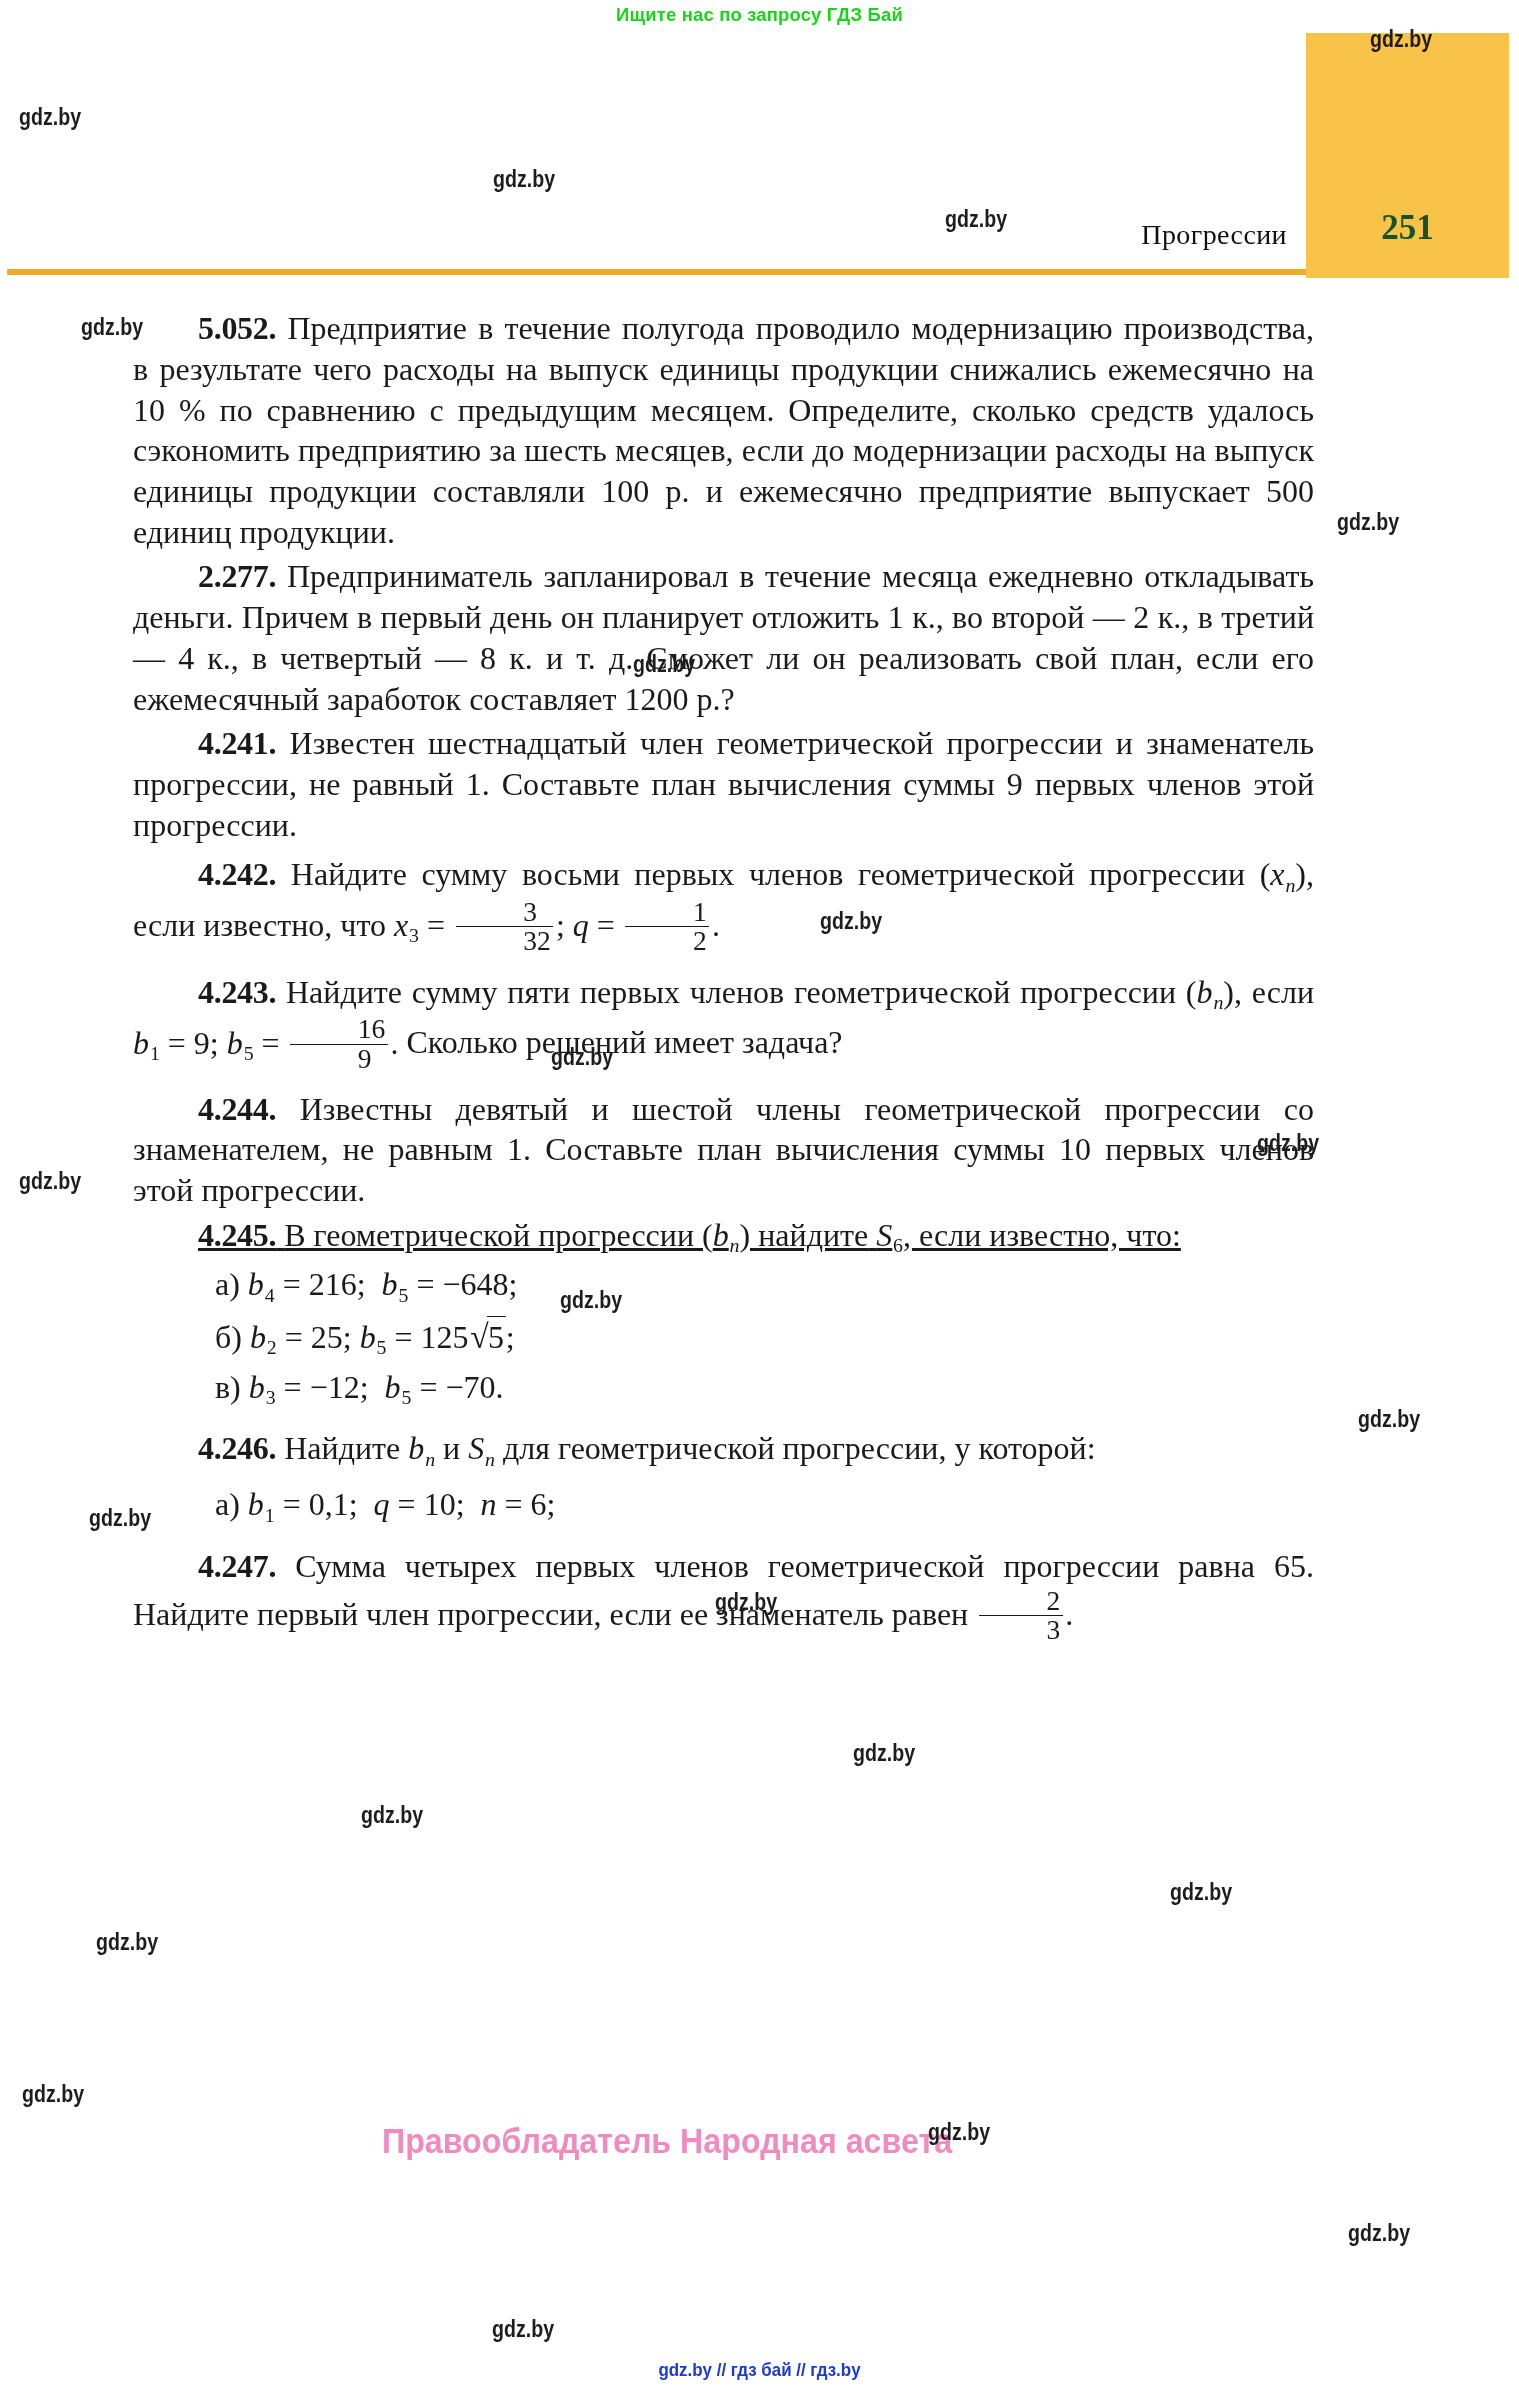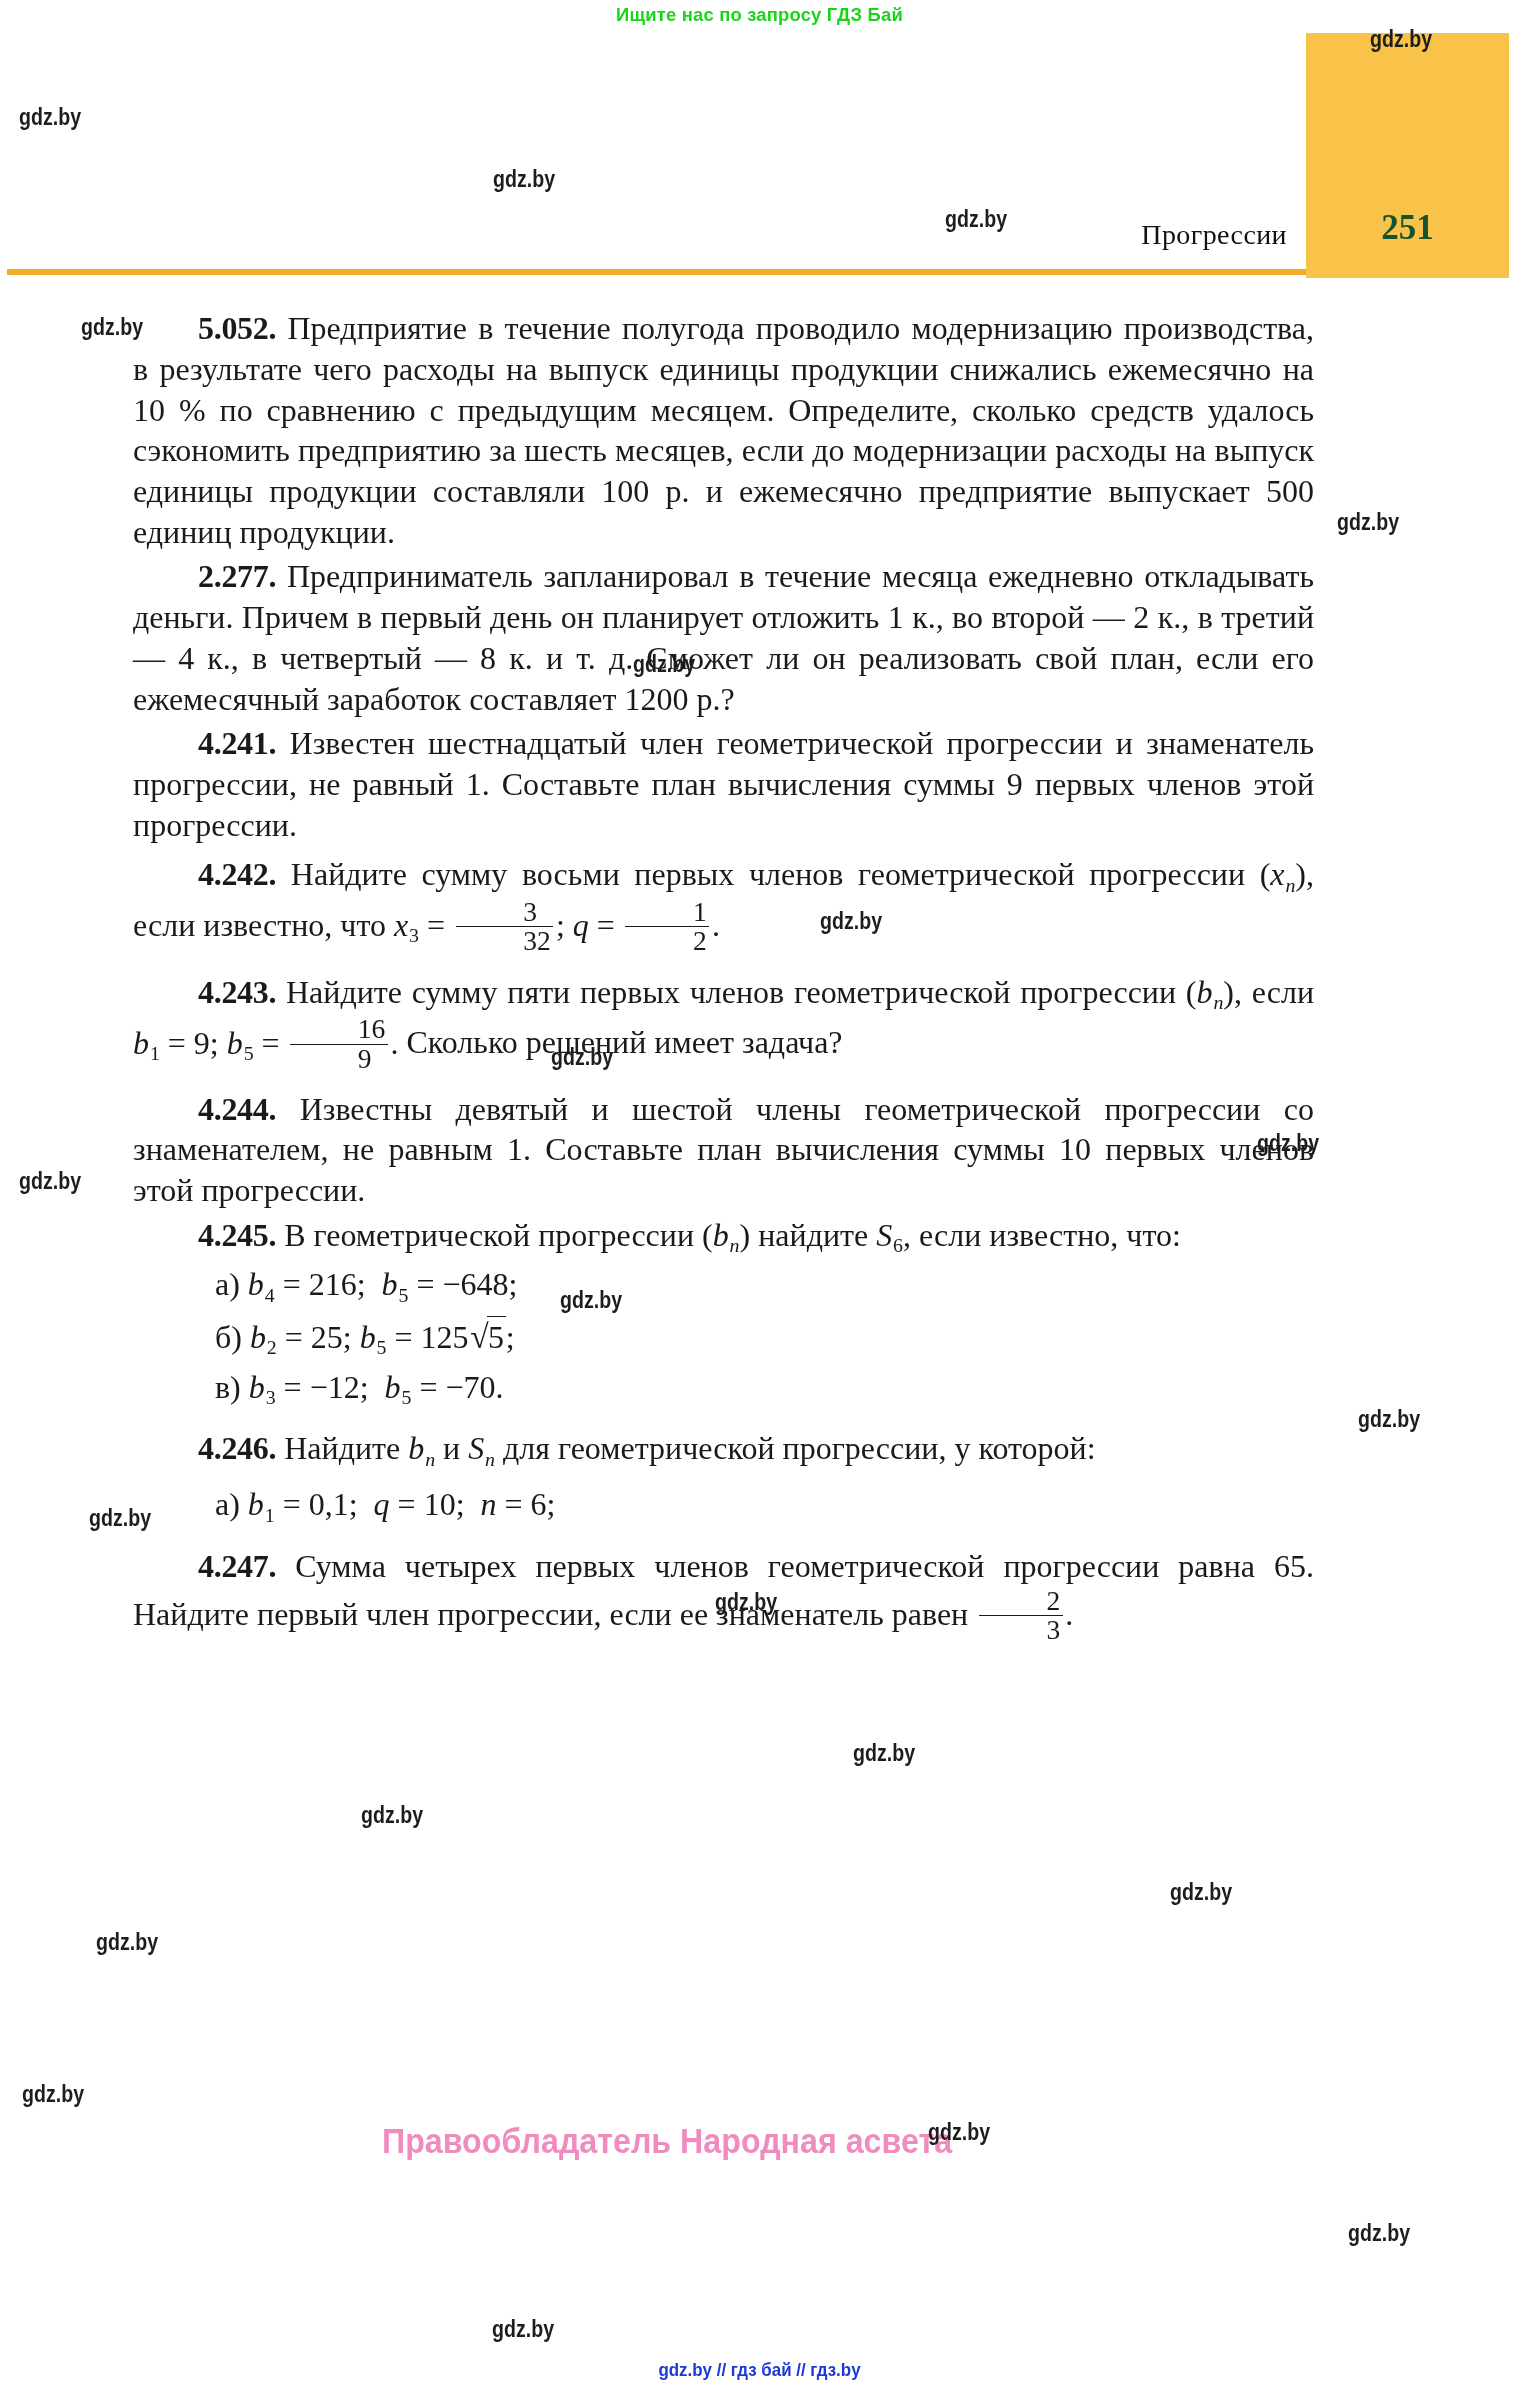--- a/index.html
+++ b/index.html
@@ -135,21 +135,21 @@
     <span class="nb"><i class="v">b</i><span class="sbr">5</span> =
       <span class="frac"><span class="n">16</span><span class="d">9</span></span>.</span>
     <span>Сколько решений имеет задача?</span>
   </p>
 
   <p class="para indent" style="margin-top:15px;">
     <span class="num">4.244.</span>
     <span>Известны девятый и шестой члены геометрической прогрессии со знаменателем, не равным 1. Составьте план вычисления суммы 10 первых членов этой прогрессии.</span>
   </p>
 
-  <p class="para indent" style="margin-top:1px;">
+  <p class="para indent" style="margin-top:1px;text-decoration:underline;">
     <span class="num">4.245.</span>
     <span>В геометрической прогрессии (</span><i class="v">b</i><span class="sb">n</span><span>) найдите</span>
     <span class="nb"><i class="v">S</i><span class="sbr">6</span></span><span>, если известно, что:</span>
   </p>
 
   <div class="sub">
     <span>а)</span>
     <span class="nb"><i class="v">b</i><span class="sbr">4</span> = <span>216;</span></span>&nbsp;
     <span class="nb"><i class="v">b</i><span class="sbr">5</span> = <span>−648;</span></span>
   </div>

